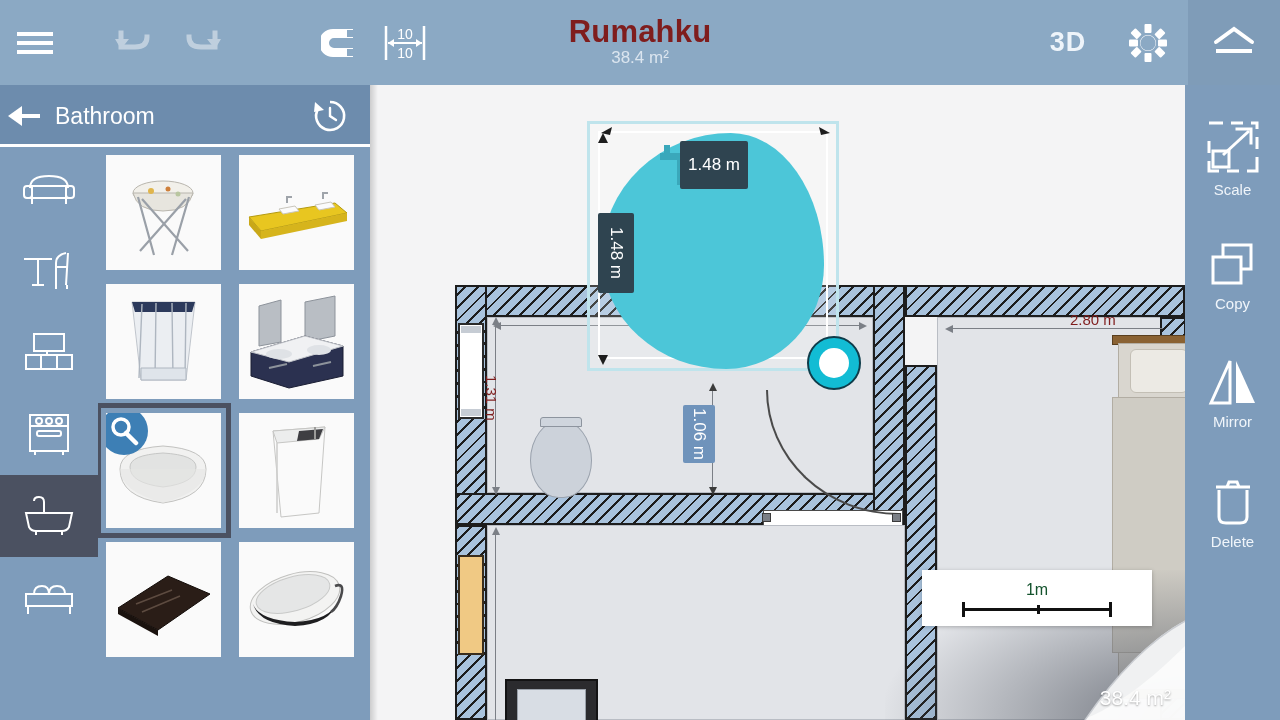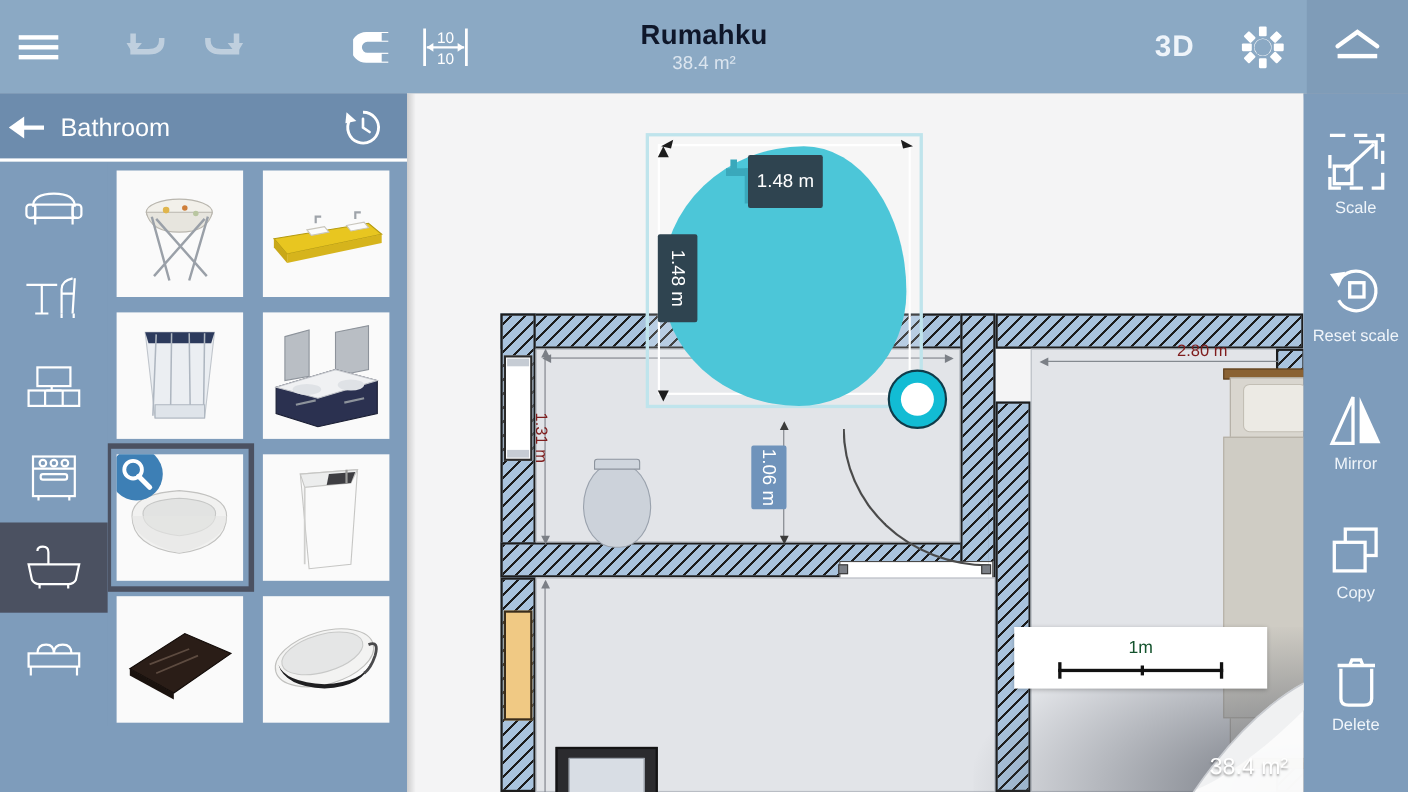--- a/index.html
+++ b/index.html
@@ -25,21 +25,21 @@
     color: #ffffff;
   }
   .tb-btn.dim { opacity: .45; }
   .tb-spacer { flex: 1; }
   .title-wrap {
     position: absolute; left: 0; right: 0; top: 0; height: 85px;
     display: flex; flex-direction: column; align-items: center; justify-content: center;
     pointer-events: none;
   }
   .title {
-    font-size: 25px; color: #0f172a; font-weight: bold; letter-spacing: .2px;
+    font-size: 31px; color: #7f1d1d; font-weight: bold; letter-spacing: .2px;
     line-height: 30px;
   }
   .subtitle { font-size: 17px; color: #dbe5ef; line-height: 22px; }
   .tb-3d {
     font-size: 27px; color: #eef4fa; font-weight: bold; letter-spacing: 1px;
   }
   .tb-right { display: flex; align-items: center; height: 85px; }
   .tb-collapse {
     width: 92px; height: 85px; background: #7f9cb8;
     display: flex; align-items: center; justify-content: center;
@@ -600,49 +600,39 @@
           <path d="M4 4 L18 4 M26 4 L38 4 M46 4 L52 4 L52 10 M52 18 L52 30 M52 38 L52 52 L42 52
                    M34 52 L22 52 M14 52 L4 52 L4 42 M4 34 L4 22" stroke-dasharray="0"></path>
           <rect x="8" y="32" width="16" height="16"></rect>
           <path d="M18 36 L44 12"></path>
           <path d="M32 10 L46 10 L46 24" stroke-linecap="square"></path>
         </svg>
       </span>
       <span class="tool-label">Scale</span>
     </div>
 
+
     <div class="tool">
       <span>
-        <svg width="56" height="52" viewBox="0 0 56 52" fill="none" stroke="#fff" stroke-width="3">
-          <path d="M14 14 A18 18 0 1 1 12 34"></path>
-          <path d="M4 10 L18 8 L12 22 Z" fill="#fff" stroke="none"></path>
-          <rect x="22" y="18" width="13" height="13"></rect>
+        <svg width="56" height="48" viewBox="0 0 56 48" fill="none" stroke="#fff" stroke-width="3">
+          <rect x="18" y="4" width="28" height="24"></rect>
+          <rect x="8" y="16" width="28" height="26" fill="#7e9cbb"></rect>
         </svg>
       </span>
-      <span class="tool-label">Reset scale</span>
+      <span class="tool-label">Copy</span>
     </div>
 
     <div class="tool">
       <span>
         <svg width="56" height="48" viewBox="0 0 56 48">
           <path d="M25 2 L25 44 L6 44 Z" fill="none" stroke="#fff" stroke-width="3"></path>
           <path d="M31 2 L31 44 L50 44 Z" fill="#fff"></path>
         </svg>
       </span>
       <span class="tool-label">Mirror</span>
-    </div>
-
-    <div class="tool">
-      <span>
-        <svg width="56" height="48" viewBox="0 0 56 48" fill="none" stroke="#fff" stroke-width="3">
-          <rect x="18" y="4" width="28" height="24"></rect>
-          <rect x="8" y="16" width="28" height="26" fill="#7e9cbb"></rect>
-        </svg>
-      </span>
-      <span class="tool-label">Copy</span>
     </div>
 
     <div class="tool">
       <span>
         <svg width="50" height="52" viewBox="0 0 50 52" fill="none" stroke="#fff" stroke-width="3">
           <path d="M8 12 L42 12"></path>
           <path d="M19 12 L21 7 L29 7 L31 12"></path>
           <path d="M11 15 L11 42 Q11 48 18 48 L32 48 Q39 48 39 42 L39 15"></path>
         </svg>
       </span>

